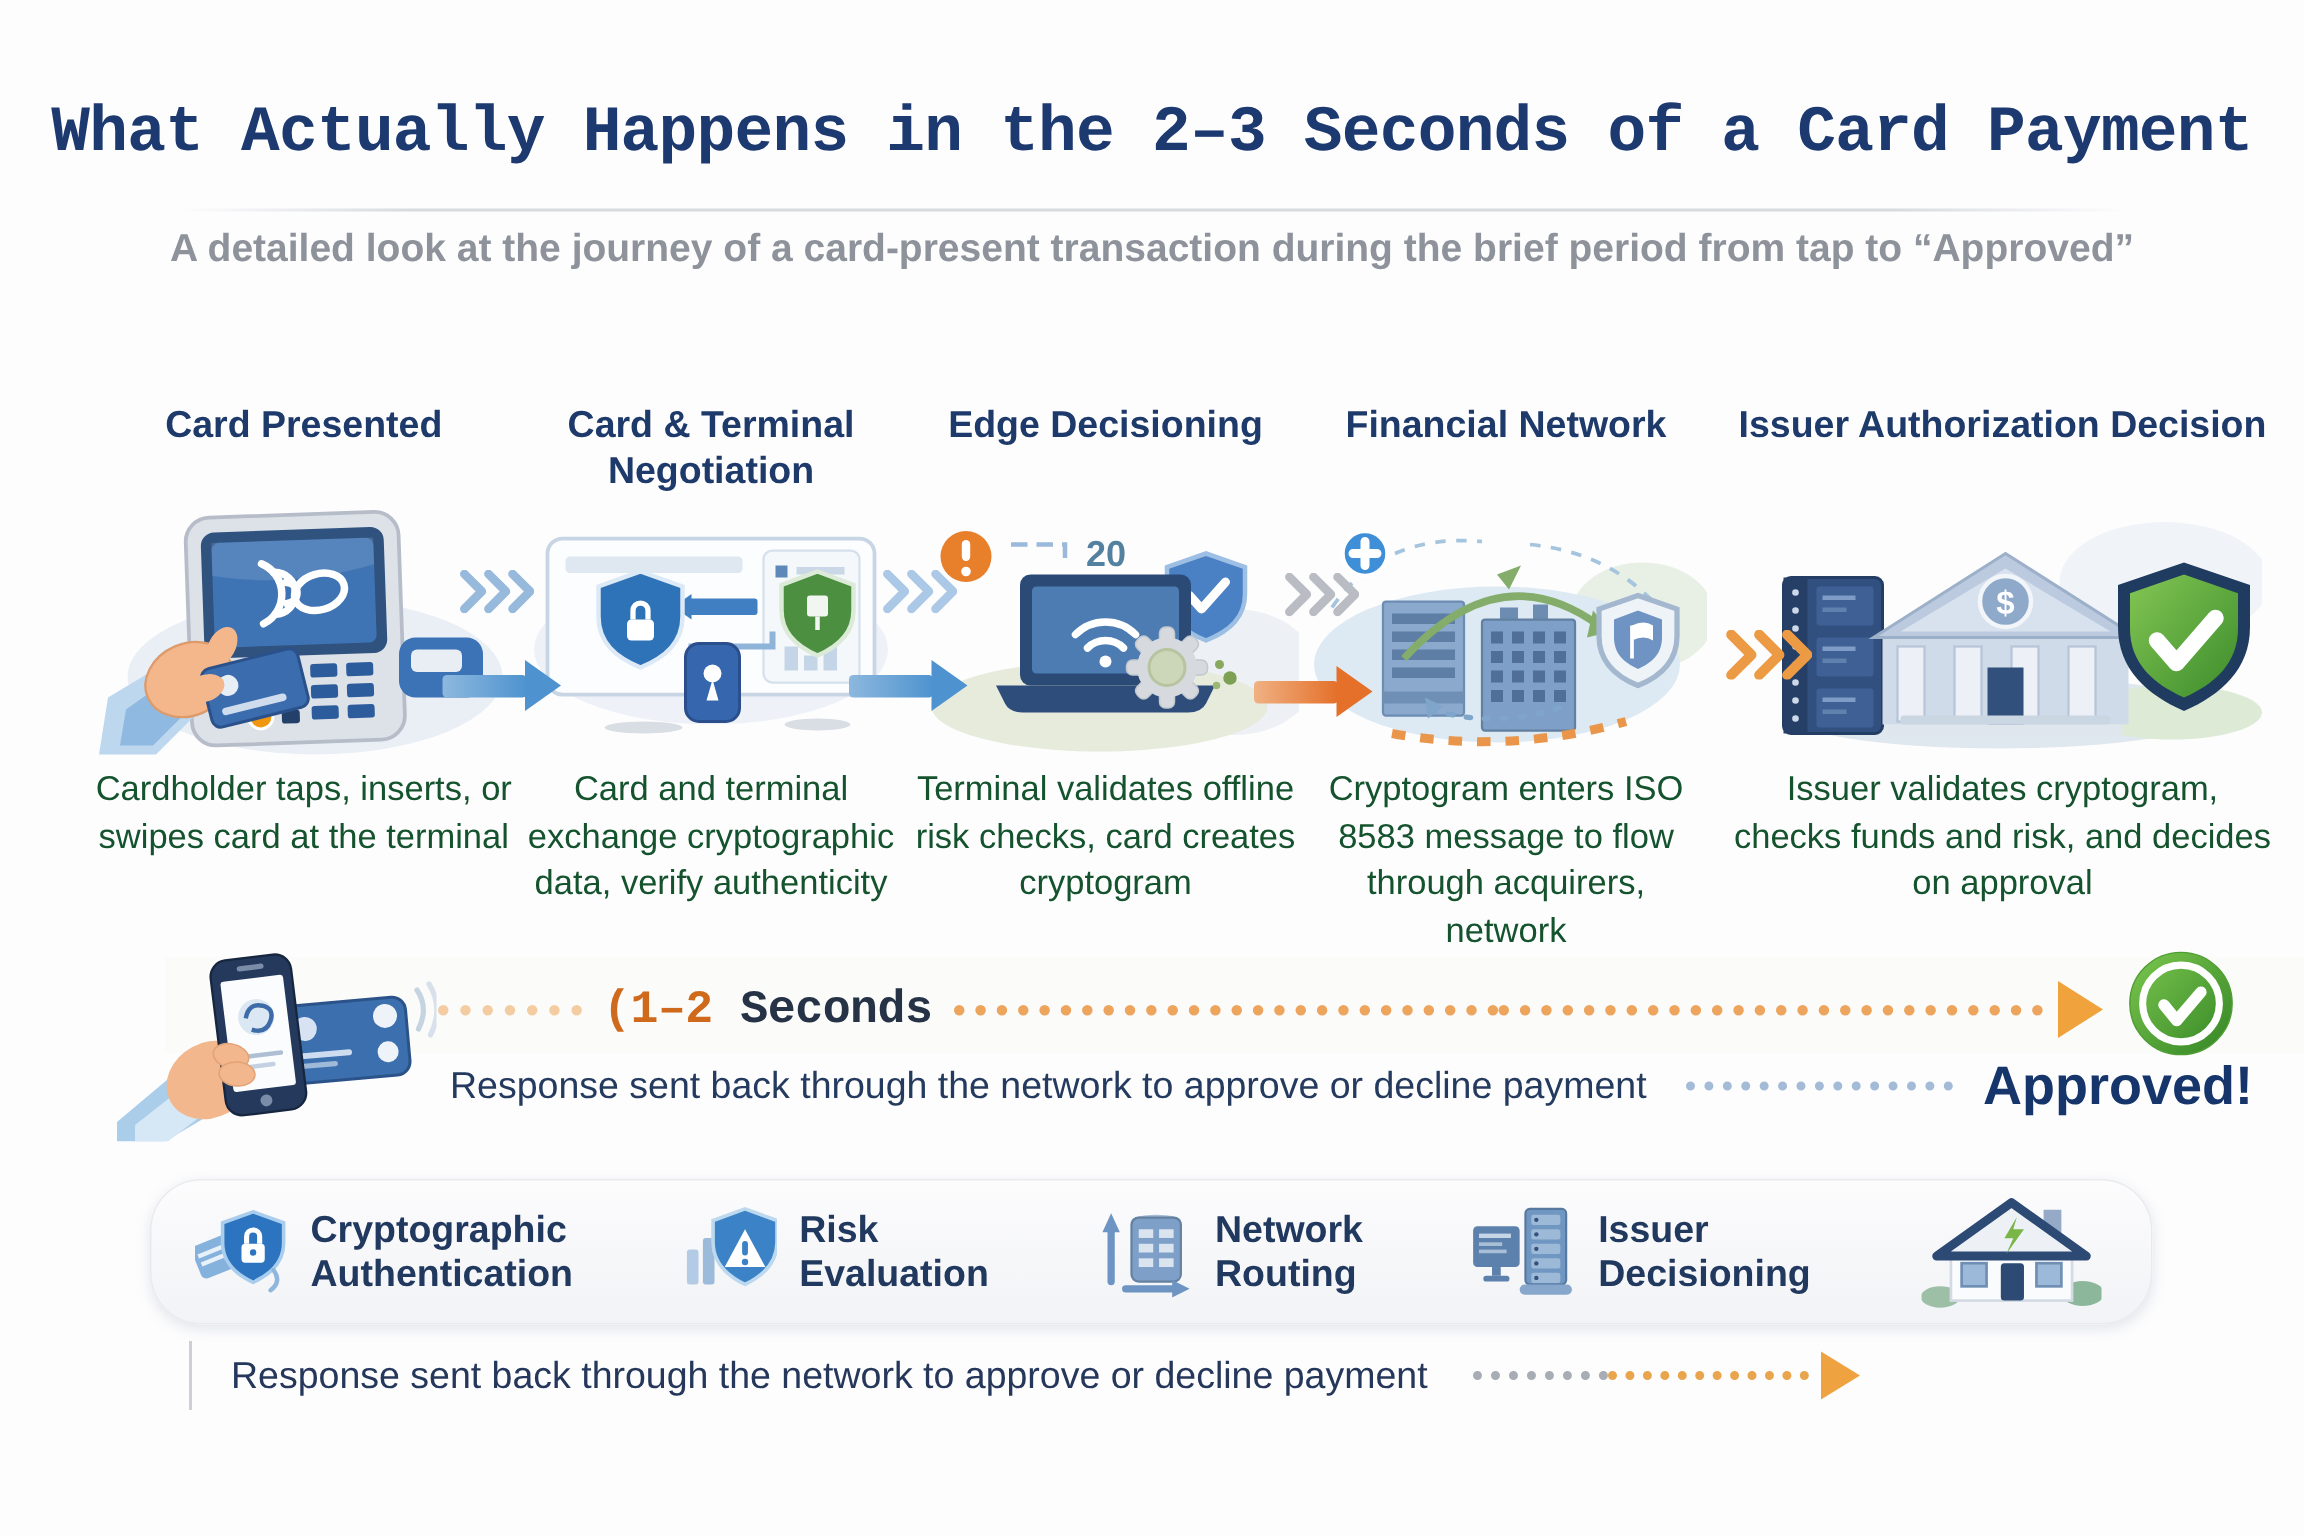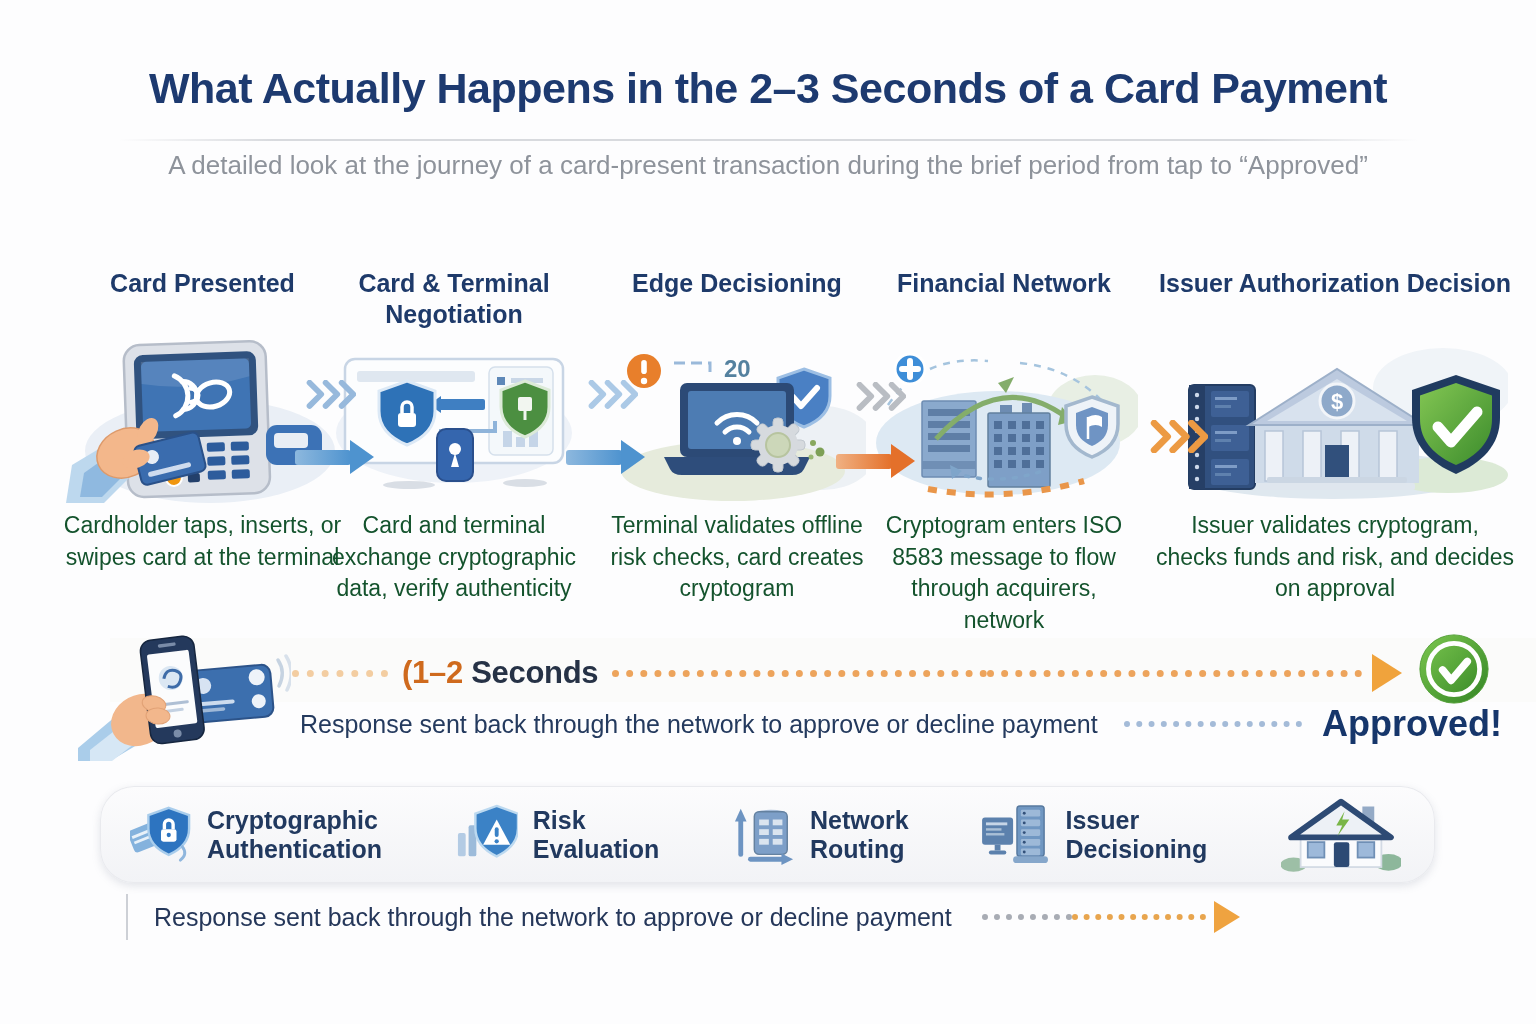--- a/index.html
+++ b/index.html
@@ -1,33 +1,33 @@
 <!DOCTYPE html>
 <html><head>
 <meta charset="utf-8">
 <style>
   html,body{margin:0;padding:0;background:#ffffff;}
   .canvas{position:relative;width:1536px;height:1024px;background:#fdfdfe;overflow:hidden;
           font-family:"Liberation Sans",sans-serif;color:#1e3a6a;}
   
   .title{position:absolute;top:64px;left:0;right:0;text-align:center;
-         font-family:Liberation Sans, sans-serif;font-weight:700;font-size:43px;color:#1d3a70;letter-spacing:-.5px;}
+         font-family:Liberation Mono, monospace;font-weight:700;font-size:43px;color:#1d3a70;letter-spacing:-.5px;}
   .title-divider{position:absolute;top:139px;left:118px;right:118px;height:2px;
          background:linear-gradient(90deg,rgba(216,218,222,0),#d8dade 12%,#d8dade 88%,rgba(216,218,222,0));}
   .subtitle{position:absolute;top:150px;left:0;right:0;text-align:center;
-         font-size:26px;color:#8e939b;font-weight:400;}
+         font-size:26px;color:#8e939b;font-weight:700;}
   
   .stages{position:absolute;top:268px;left:0;right:0;height:360px;}
   .stage{position:absolute;top:0;text-align:center;}
   .stage-title{font-size:25px;font-weight:700;color:#1e3a6a;line-height:1.24;}
   .stage-art{position:absolute;top:64px;left:0;right:0;height:174px;display:flex;justify-content:center;}
   .stage-art svg{height:174px;}
   .stage-desc{position:absolute;top:242px;left:0;right:0;font-size:23px;color:#14532d;line-height:1.38;}
   .c0{left:60px;width:285px;}
-  .c1{left:319px;width:270px;}
+  .c1{left:339px;width:270px;}
   .c2{left:608px;width:258px;}
   .c3{left:870px;width:268px;}
   .c4{left:1155px;width:360px;}
   
   .chev{position:absolute;z-index:5;}
   .chev path{fill:none;stroke:currentColor;stroke-width:6.5;stroke-linecap:round;stroke-linejoin:round;}
   .chev1{left:306px;top:112px;color:#97b9dc;}
   .chev2{left:588px;top:112px;color:#abc9e6;}
   .chev3{left:856px;top:114px;color:#b9bdc3;}
   .chev4{left:1150px;top:152px;color:#ec9a43;}
@@ -43,21 +43,21 @@
   .arrow3{left:836px;top:186px;width:56px;}
   
   .band{position:absolute;left:110px;right:0;top:638px;height:64px;background:#faf9f6;opacity:.55;}
   .phone-art{position:absolute;left:76px;top:616px;z-index:4;}
   .timeline-row{position:absolute;left:292px;right:46px;top:644px;height:58px;
      display:flex;align-items:center;z-index:3;}
   .dots{border-bottom:7px dotted #eda45c;height:0;}
   .dots.light{border-bottom-color:#f3cda1;}
   .dots.grow{flex:1;}
   .d1{flex:0 0 96px;}
-  .tl-label{white-space:nowrap;font-size:31px;font-weight:700;margin:0 14px;letter-spacing:-.3px;}
+  .tl-label{white-space:nowrap;font-size:31px;font-weight:700;margin:0 14px;letter-spacing:-.3px;font-family:Liberation Mono, monospace;}
   .tl-left .val{color:#cf6a1d;}
   .tl-left .unit{color:#263246;}
   .tl-right .val,.tl-right .unit{color:#b85c1e;}
   .tl-head{width:0;height:0;border-top:19px solid transparent;border-bottom:19px solid transparent;
      border-left:30px solid #f0a33c;margin:0 16px 0 10px;}
   .badge{flex:0 0 72px;margin-top:-8px;}
   .response-row{position:absolute;left:300px;right:34px;top:702px;height:44px;
      display:flex;align-items:center;z-index:3;}
   .response-text{font-size:25px;color:#243a5e;white-space:nowrap;}
   .dots.blue{border-bottom:6px dotted #a4bbd8;flex:1;margin:0 20px 0 26px;}

